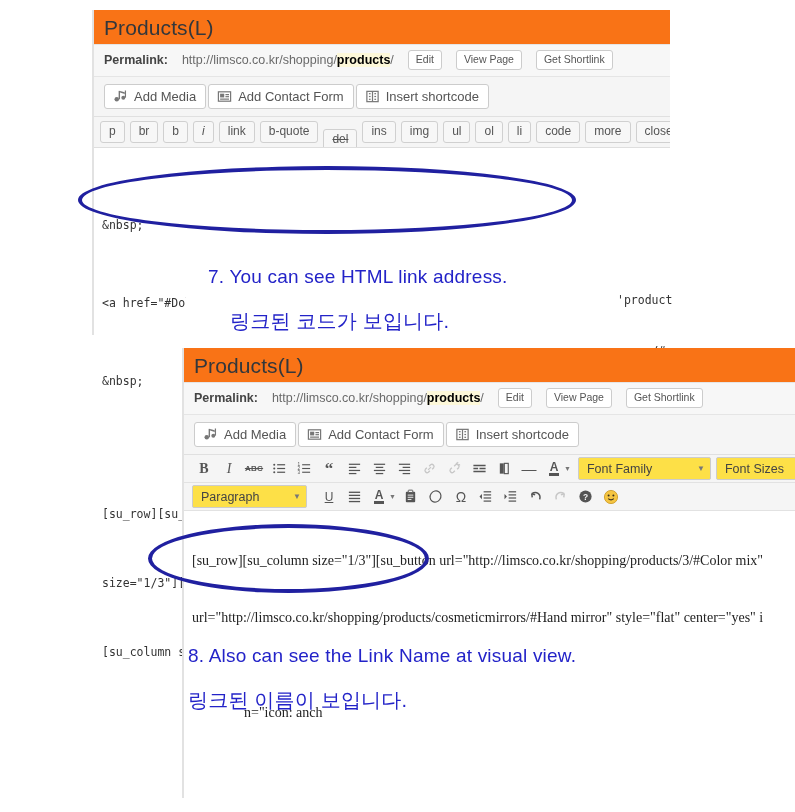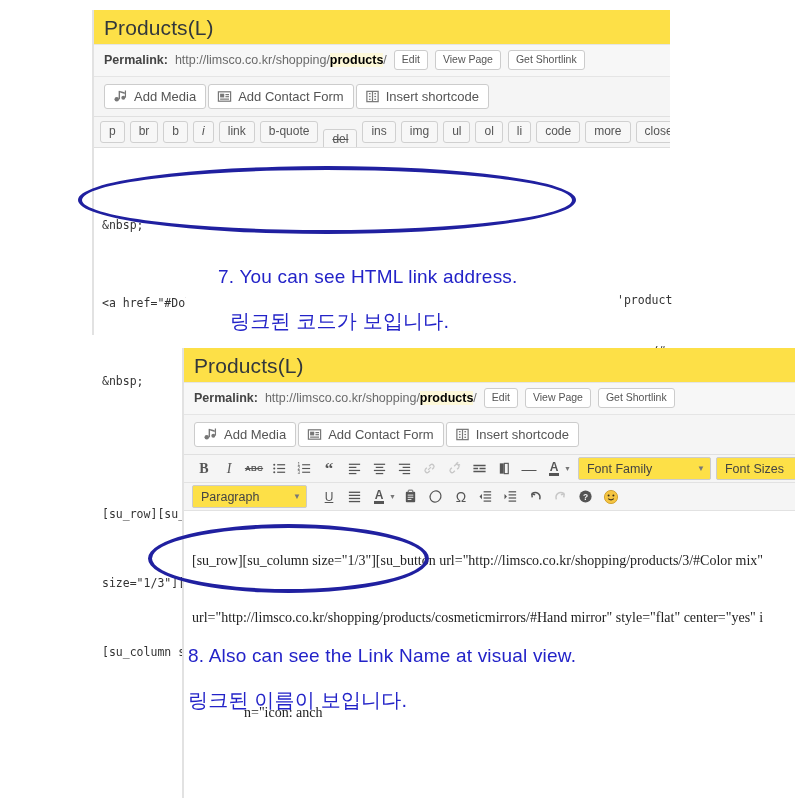--- a/index.html
+++ b/index.html
@@ -36,36 +36,36 @@
     left: 182px;
     top: 348px;
     width: 613px;
     height: 450px;
     border-left: 2px solid #e2e2e2;
   }
 
   .title-bar {
     padding: 6px 10px 4px 10px;
     border-bottom: 1px solid #e5e5e5;
-    background: #fde047;
+    background: #f97316;
   }
   .title-text {
     font-size: 21px;
     color: #32373c;
     font-weight: normal;
     letter-spacing: .1px;
   }
 
   .permalink-bar {
     background: #f7f7f7;
     border-bottom: 1px solid #e5e5e5;
     padding: 5px 10px 6px 10px;
     display: flex;
     align-items: center;
-    gap: 7px;
+    gap: 14px;
     white-space: nowrap;
   }
   .permalink-label {
     font-size: 12.5px;
     color: #444;
     font-weight: bold;
   }
   .permalink-url {
     font-size: 12.5px;
     color: #6a6a6a;
@@ -593,19 +593,19 @@
     <div>n="icon: anch</div>
   </div>
 
 </div>
 
 <div class="cover" style="left:186px; top:643px; width:425px; height:46px;"></div>
 <div class="cover" style="left:186px; top:262px; width:404px; height:72px;"></div>
 
 <div class="ellipse" style="left:78px; top:166px; width:498px; height:68px;"></div>
 
-<div class="annot" style="left:218px; top:266px;">7. You can see HTML link address.</div>
+<div class="annot" style="left:208px; top:266px;">7. You can see HTML link address.</div>
 <div class="annot" style="left:206px; top:308px; font-size:20px;margin-left:24px;">링크된 코드가 보입니다.</div>
 
 <div class="ellipse" style="left:148px; top:524px; width:281px; height:69px;"></div>
 
 <div class="annot" style="left:188px; top:645px;">8. Also can see the Link Name at visual view.</div>
 <div class="annot" style="left:188px; top:687px; font-size:20px;">링크된 이름이 보입니다.</div>
 
 </body></html>

